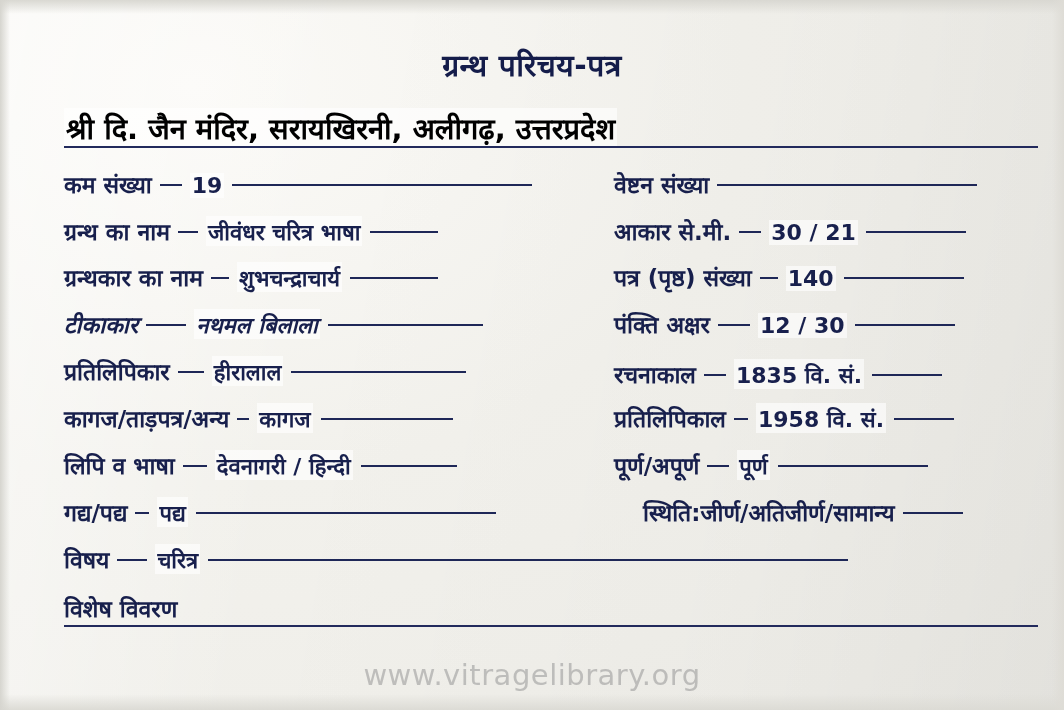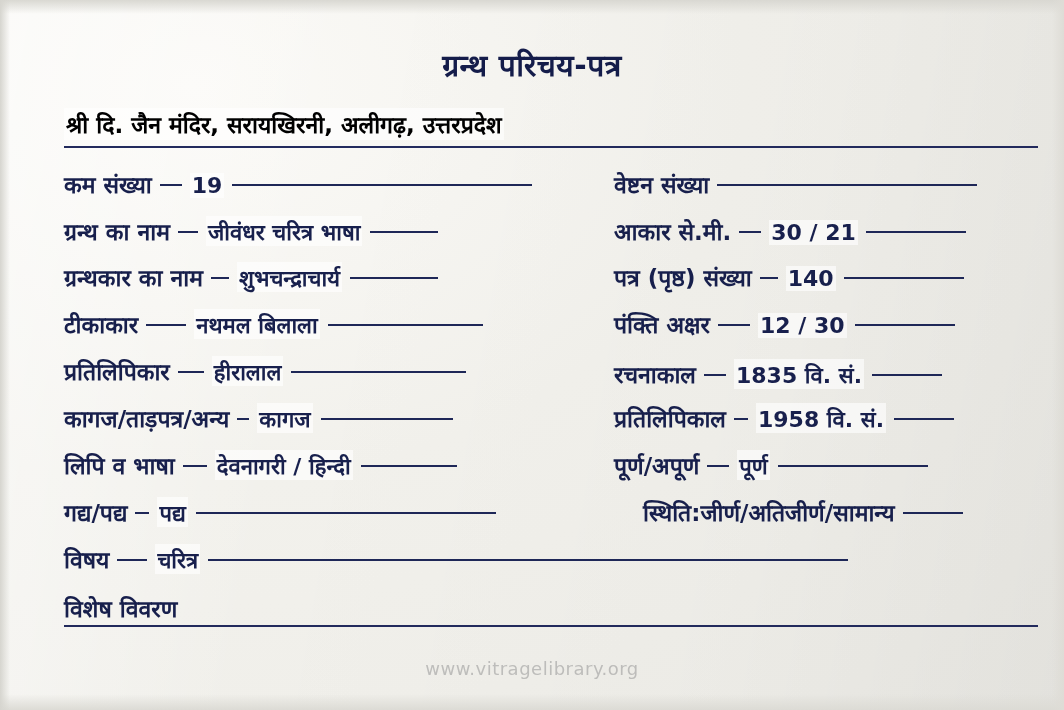--- a/index.html
+++ b/index.html
@@ -104,32 +104,32 @@
   .mandir-row {
     position: absolute;
     top: 108px;
     left: 64px;
     right: 30px;
     display: flex;
     align-items: baseline;
     gap: 26px;
   }
   .mandir-label { font-size: 24px; font-weight: 600; }
-  .mandir-value { font-size: 23px; font-weight: 600; }
+  .mandir-value { font-size: 29px; font-weight: 600; }
 
   .left-col { left: 64px; }
   .right-col { left: 614px; }
 
   .watermark {
     position: absolute;
     left: 0;
     width: 100%;
     top: 658px;
     text-align: center;
-    font-size: 18px;
+    font-size: 29px;
     color: rgba(150,150,150,0.55);
     font-family: "DejaVu Sans", sans-serif;
     letter-spacing: 0.5px;
   }
 
   .underline-long {
     position: absolute;
     border-bottom: 2px solid #222a5c;
     height: 0;
   }
@@ -165,21 +165,21 @@
     <span class="dash" style="width:68px;"></span>
   </div>
 
   <div class="row left-col" style="top:261px;">
     <span class="label">ग्रन्थकार का नाम</span>
     <span class="dash" style="width:18px;"></span>
     <span class="value hl">शुभचन्द्राचार्य</span>
     <span class="dash" style="width:88px;"></span>
   </div>
 
-  <div class="row left-col" style="top:308px;">
+  <div class="row left-col" style="top:308px;font-style:italic;">
     <span class="label">टीकाकार</span>
     <span class="dash" style="width:40px;"></span>
     <span class="value hl">नथमल बिलाला</span>
     <span class="dash" style="width:155px;"></span>
   </div>
 
   <div class="row left-col" style="top:355px;">
     <span class="label">प्रतिलिपिकार</span>
     <span class="dash" style="width:26px;"></span>
     <span class="value hl">हीरालाल</span>

